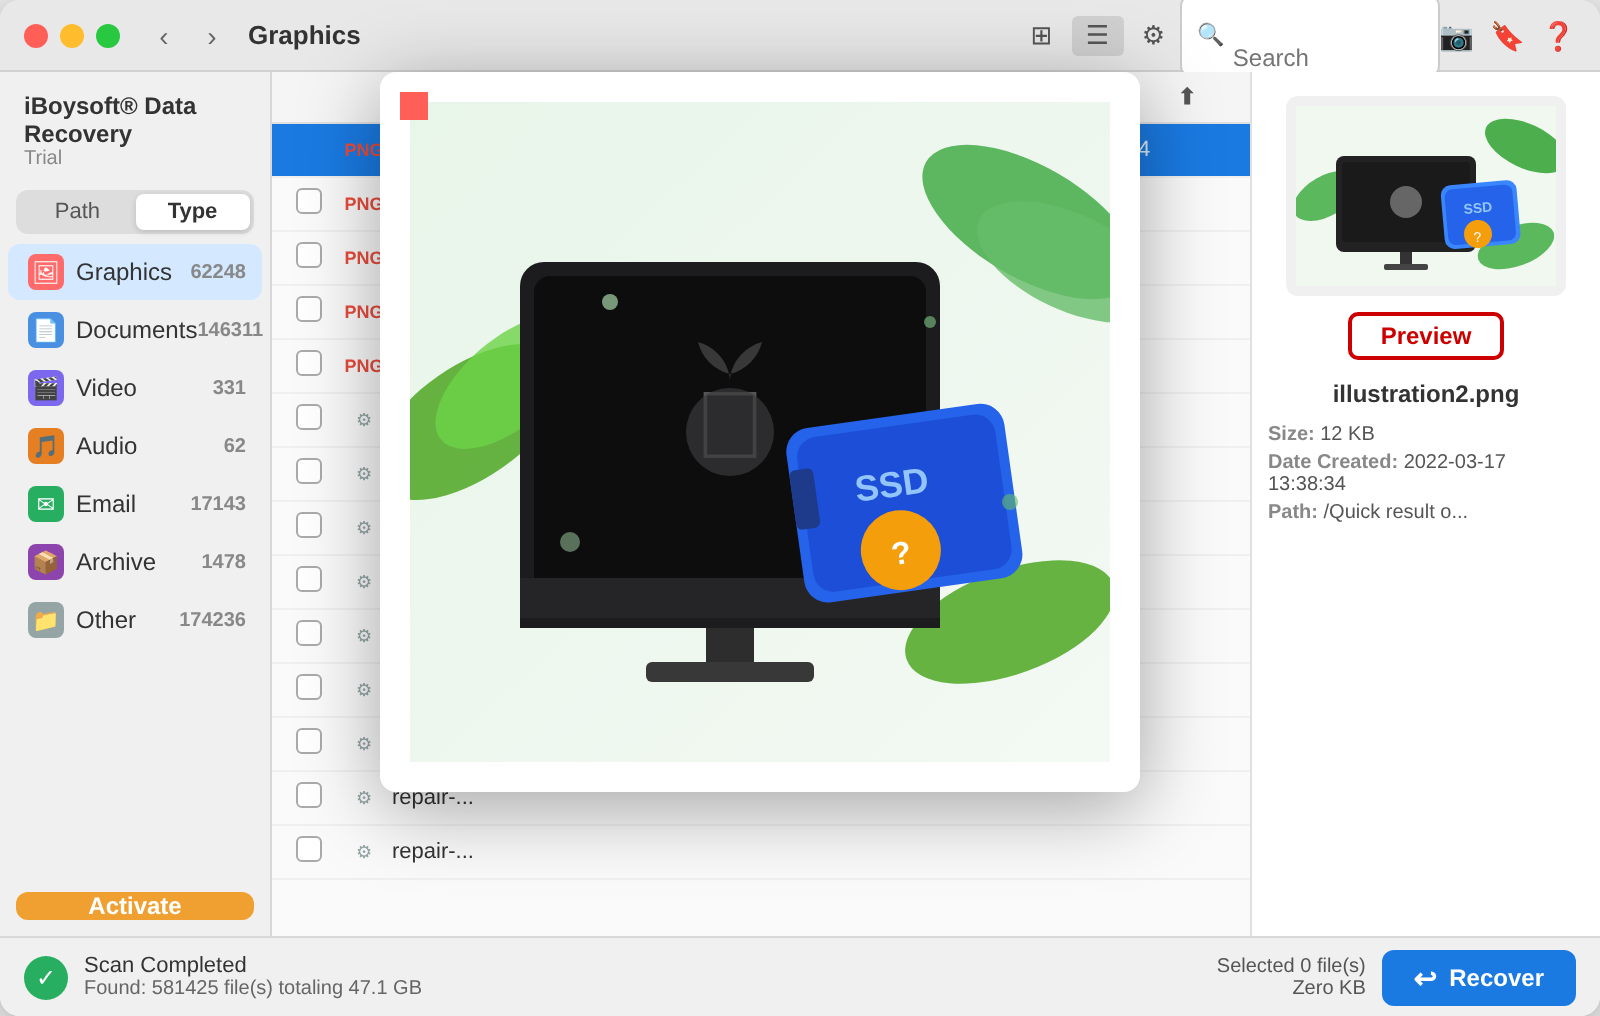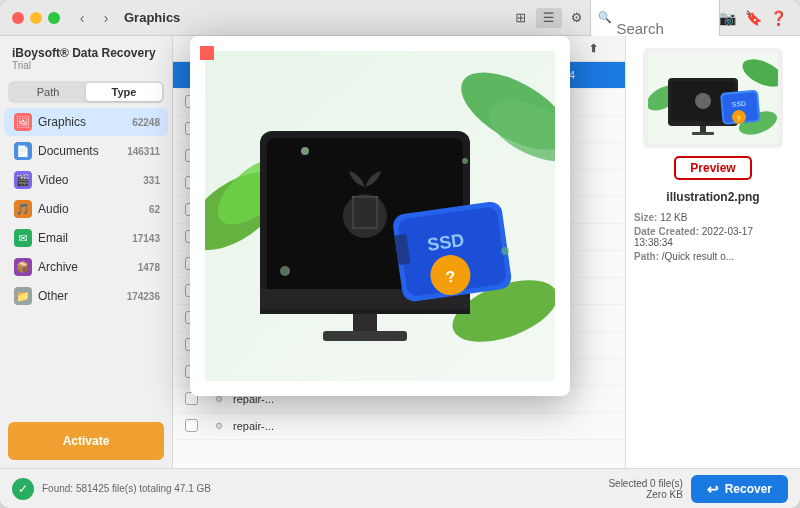--- a/index.html
+++ b/index.html
@@ -77,21 +77,21 @@
       background: #fff;
       border: 1px solid #ccc;
       border-radius: 6px;
       padding: 2px 8px;
       gap: 4px;
       width: 130px;
     }
     .titlebar-search input {
       border: none;
       outline: none;
-      font-size: 15px;
+      font-size: 12px;
       background: transparent;
       color: #333;
       width: 100%;
       margin-top: 22px;
     }
 
     .view-icons {
       display: flex;
       gap: 2px;
     }
@@ -117,21 +117,21 @@
 
     
     .main-content {
       display: flex;
       flex: 1;
       overflow: hidden;
     }
 
     
     .sidebar {
-      width: 173px;
+      width: 136px;
       background: #f0f0f0;
       border-right: 1px solid #d8d8d8;
       display: flex;
       flex-direction: column;
       flex-shrink: 0;
     }
 
     .sidebar-header {
       padding: 10px 12px 6px;
     }
@@ -207,21 +207,21 @@
       flex: 1;
     }
     .sidebar-item-count {
       font-size: 10px;
       color: #888;
       font-weight: bold;
     }
 
     .sidebar-activate {
       margin: 8px;
-      padding: 12px;
+      padding: 0;
       background: #f0a030;
       color: white;
       text-align: center;
       border-radius: 6px;
       font-size: 12px;
       font-weight: 600;
       cursor: pointer;
     }
 
     
@@ -728,20 +728,21 @@
           <span class="preview-meta-label">Path:</span>
           <span>/Quick result o...</span>
         </div>
       </div>
     </div>
   </div>
 
   <div class="status-bar">
     <div class="scan-complete-icon">✓</div>
     <div>
+      <div class="scan-text">Scan Completed</div>
       <div class="scan-detail">Found: 581425 file(s) totaling 47.1 GB</div>
     </div>
     <div class="status-spacer"></div>
     <div class="selected-info">
       <div>Selected 0 file(s)</div>
       <div>Zero KB</div>
     </div>
     <div class="recover-btn">
       <span style="font-size:14px;">↩</span>
       <span>Recover</span>

